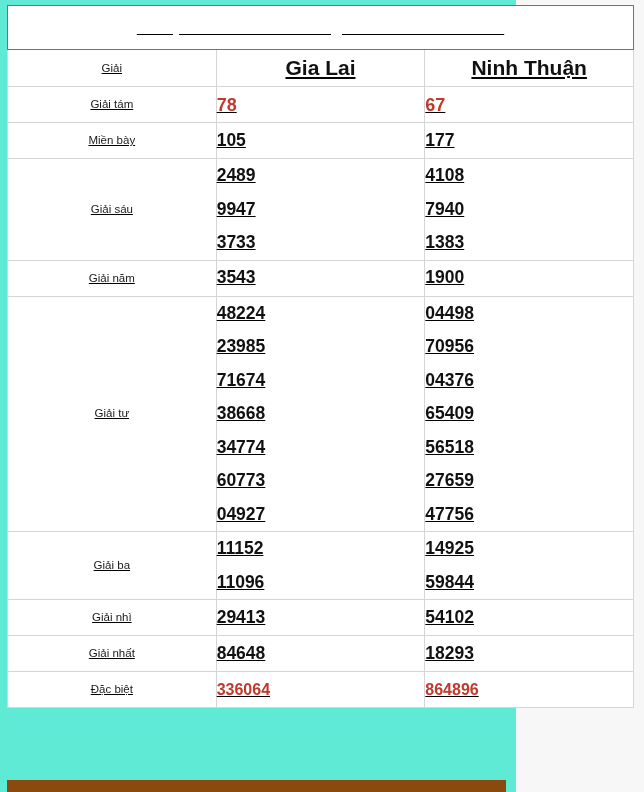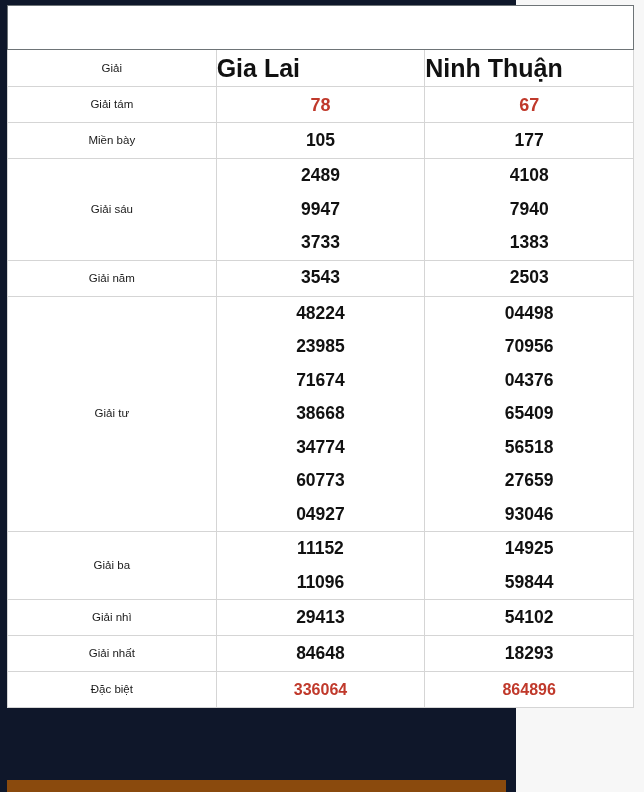--- a/index.html
+++ b/index.html
@@ -12,21 +12,22 @@
     background: #f7f7f7;
     font-family: "Liberation Sans", sans-serif;
     overflow: hidden;
   }
   .page {
     position: relative;
     width: 516px;
     height: 792px;
     box-sizing: border-box;
     padding: 5px 10px 0 7px;
-    background: #0f172a;
+    background: #5eead4;
+    text-decoration: underline;
   }
   .result-table {
     width: 627px;
     border-collapse: collapse;
     background: #ffffff;
     table-layout: fixed;
   }
   .result-table td,
   .result-table th {
     border: 1px solid #d5d5d5;
@@ -51,29 +52,28 @@
   .prize-label {
     font-size: 11.5px;
     color: #1a1a1a;
     text-align: center;
     vertical-align: middle;
     font-weight: normal;
     padding: 3px 2px;
     line-height: 1.3;
   }
   .province-name {
-    font-size: 25px;
+    font-size: 21px;
     font-weight: bold;
     color: #111111;
-    text-align: left;
+    text-align: center;
     vertical-align: middle;
     height: 36px;
   }
   .numcell {
-    text-align: center;
     vertical-align: middle;
     font-size: 17.5px;
     font-weight: bold;
     color: #111111;
     padding: 0;
   }
   .numcell .num {
     display: block;
     line-height: 1;
     padding: 8px 0;
@@ -142,41 +142,41 @@
             <span class="num">4108</span>
             <span class="num">7940</span>
             <span class="num">1383</span>
           </td>
         </tr><tr class="row-h-single">
           <td class="prize-label col-prize">Giải năm</td>
           <td class="numcell col-prov">
             <span class="num">3543</span>
           </td>
           <td class="numcell col-prov">
-            <span class="num">2503</span>
+            <span class="num">1900</span>
           </td>
         </tr><tr>
           <td class="prize-label col-prize">Giải tư</td>
           <td class="numcell col-prov">
             <span class="num">48224</span>
             <span class="num">23985</span>
             <span class="num">71674</span>
             <span class="num">38668</span>
             <span class="num">34774</span>
             <span class="num">60773</span>
             <span class="num">04927</span>
           </td>
           <td class="numcell col-prov">
             <span class="num">04498</span>
             <span class="num">70956</span>
             <span class="num">04376</span>
             <span class="num">65409</span>
             <span class="num">56518</span>
             <span class="num">27659</span>
-            <span class="num">93046</span>
+            <span class="num">47756</span>
           </td>
         </tr><tr>
           <td class="prize-label col-prize">Giải ba</td>
           <td class="numcell col-prov">
             <span class="num">11152</span>
             <span class="num">11096</span>
           </td>
           <td class="numcell col-prov">
             <span class="num">14925</span>
             <span class="num">59844</span>

